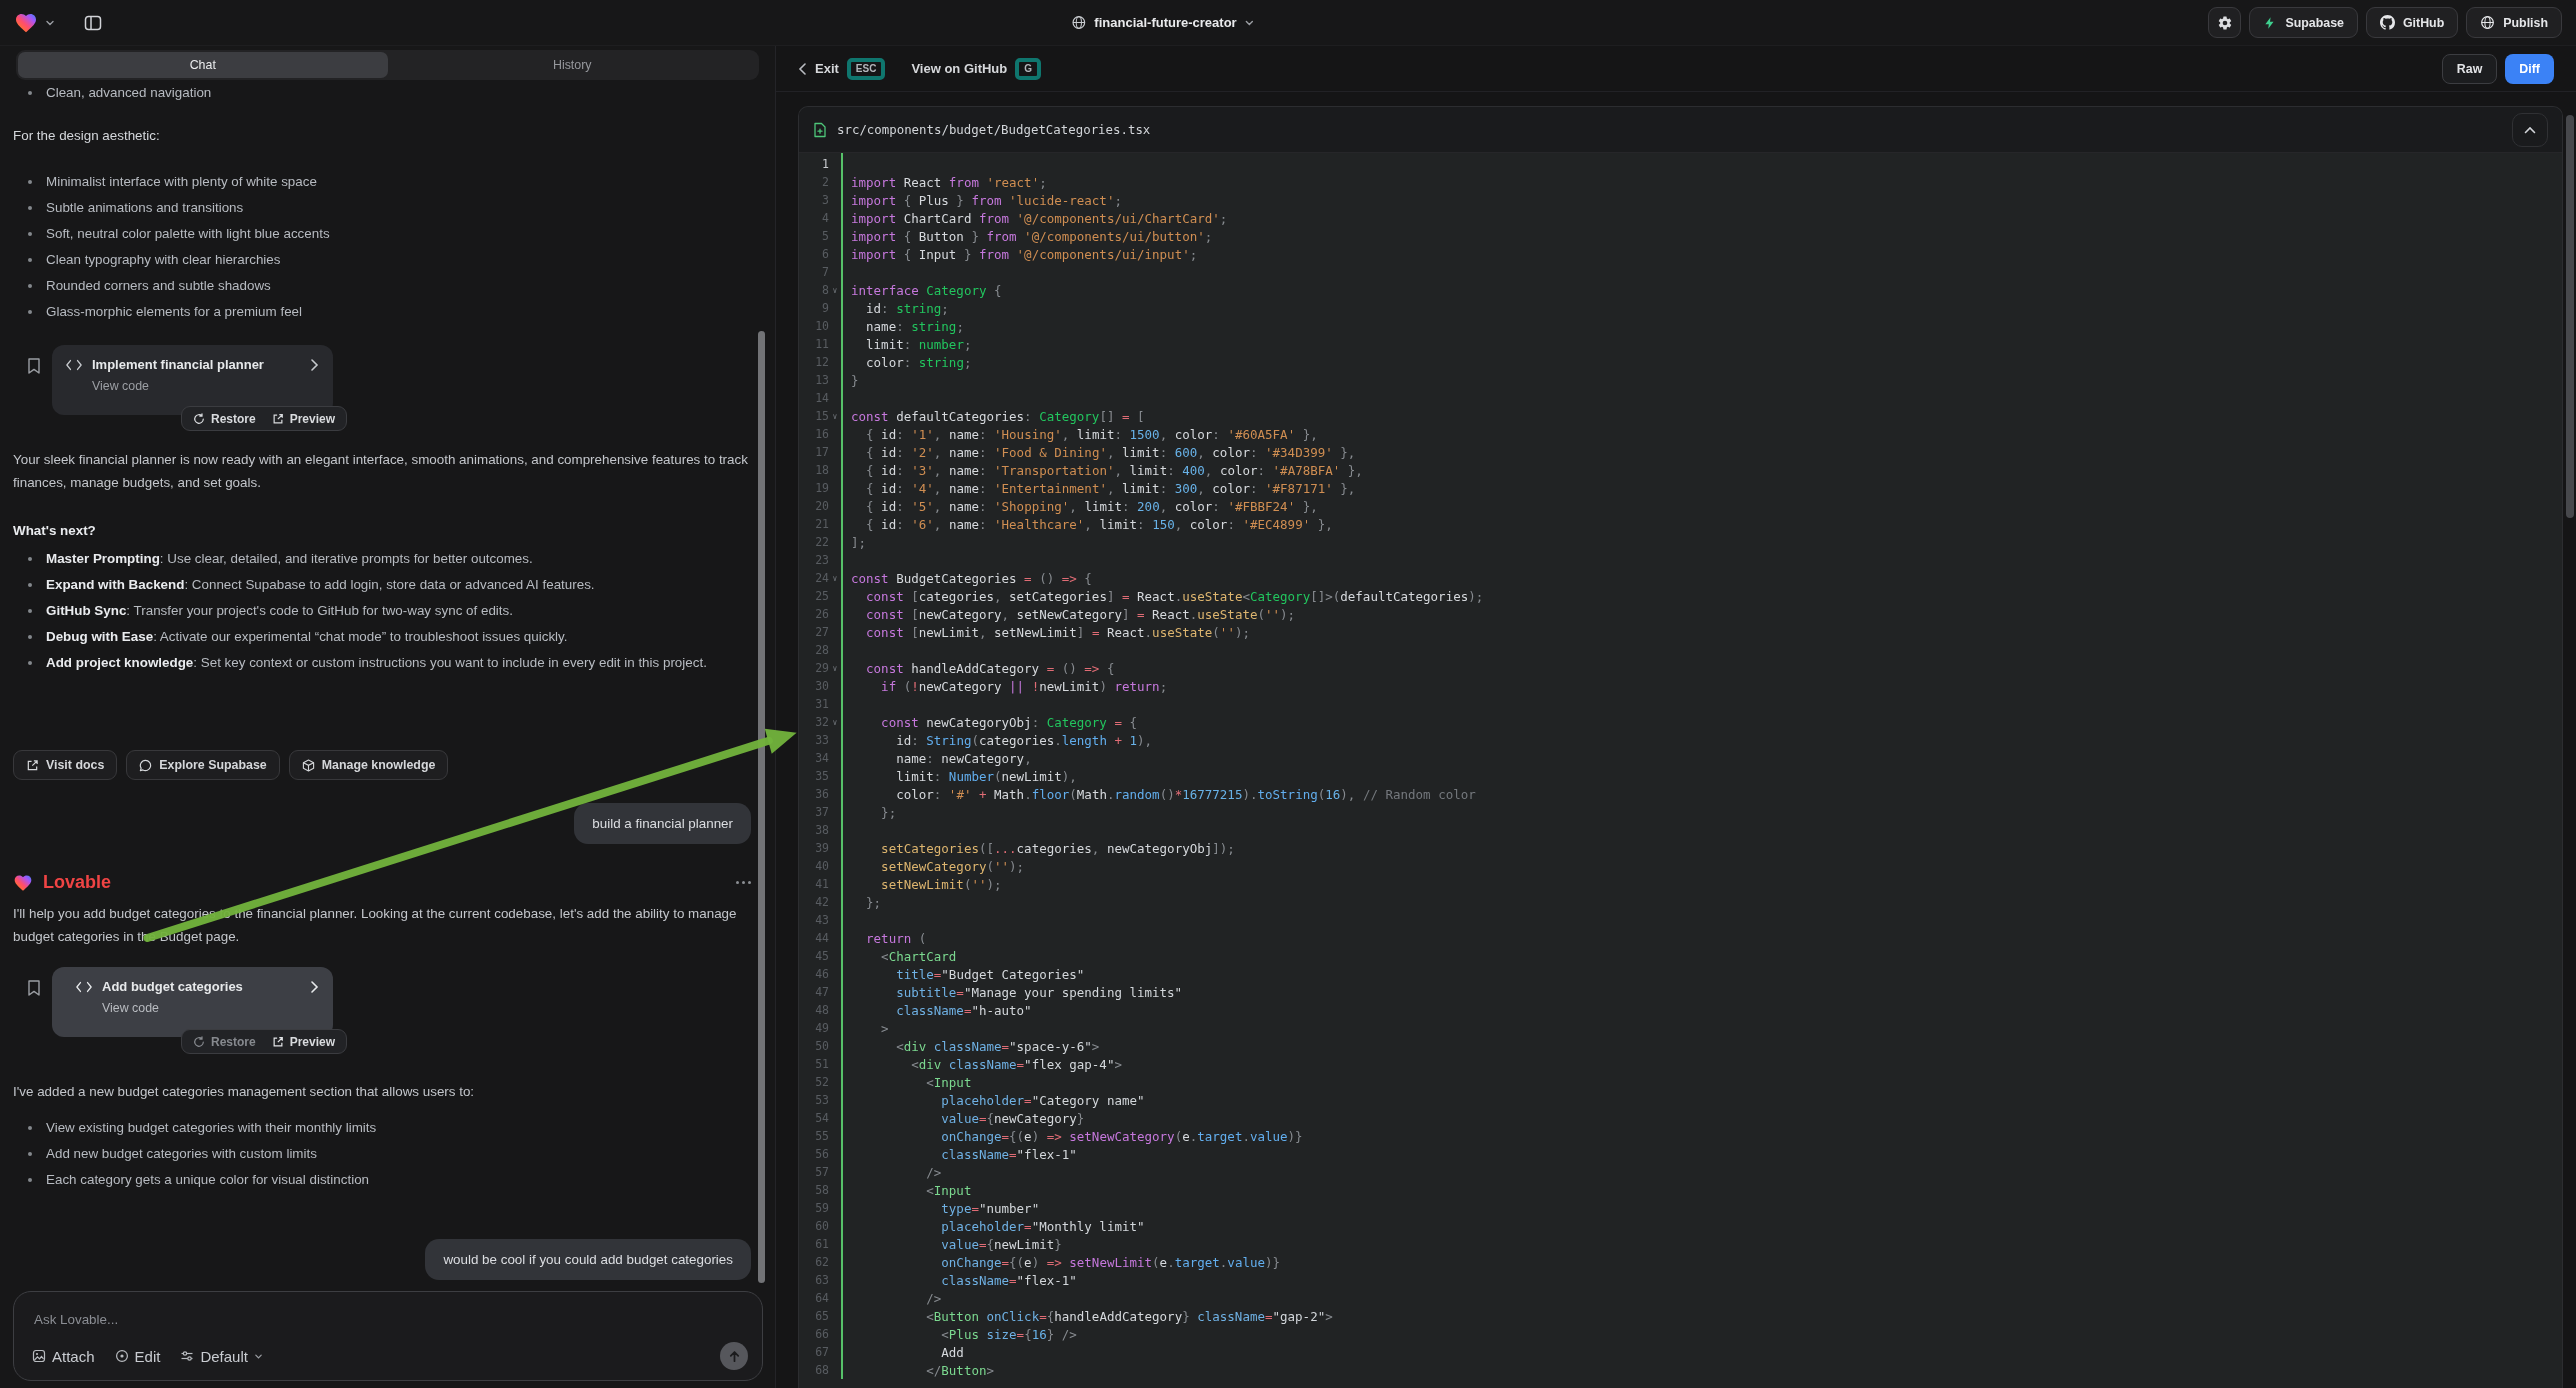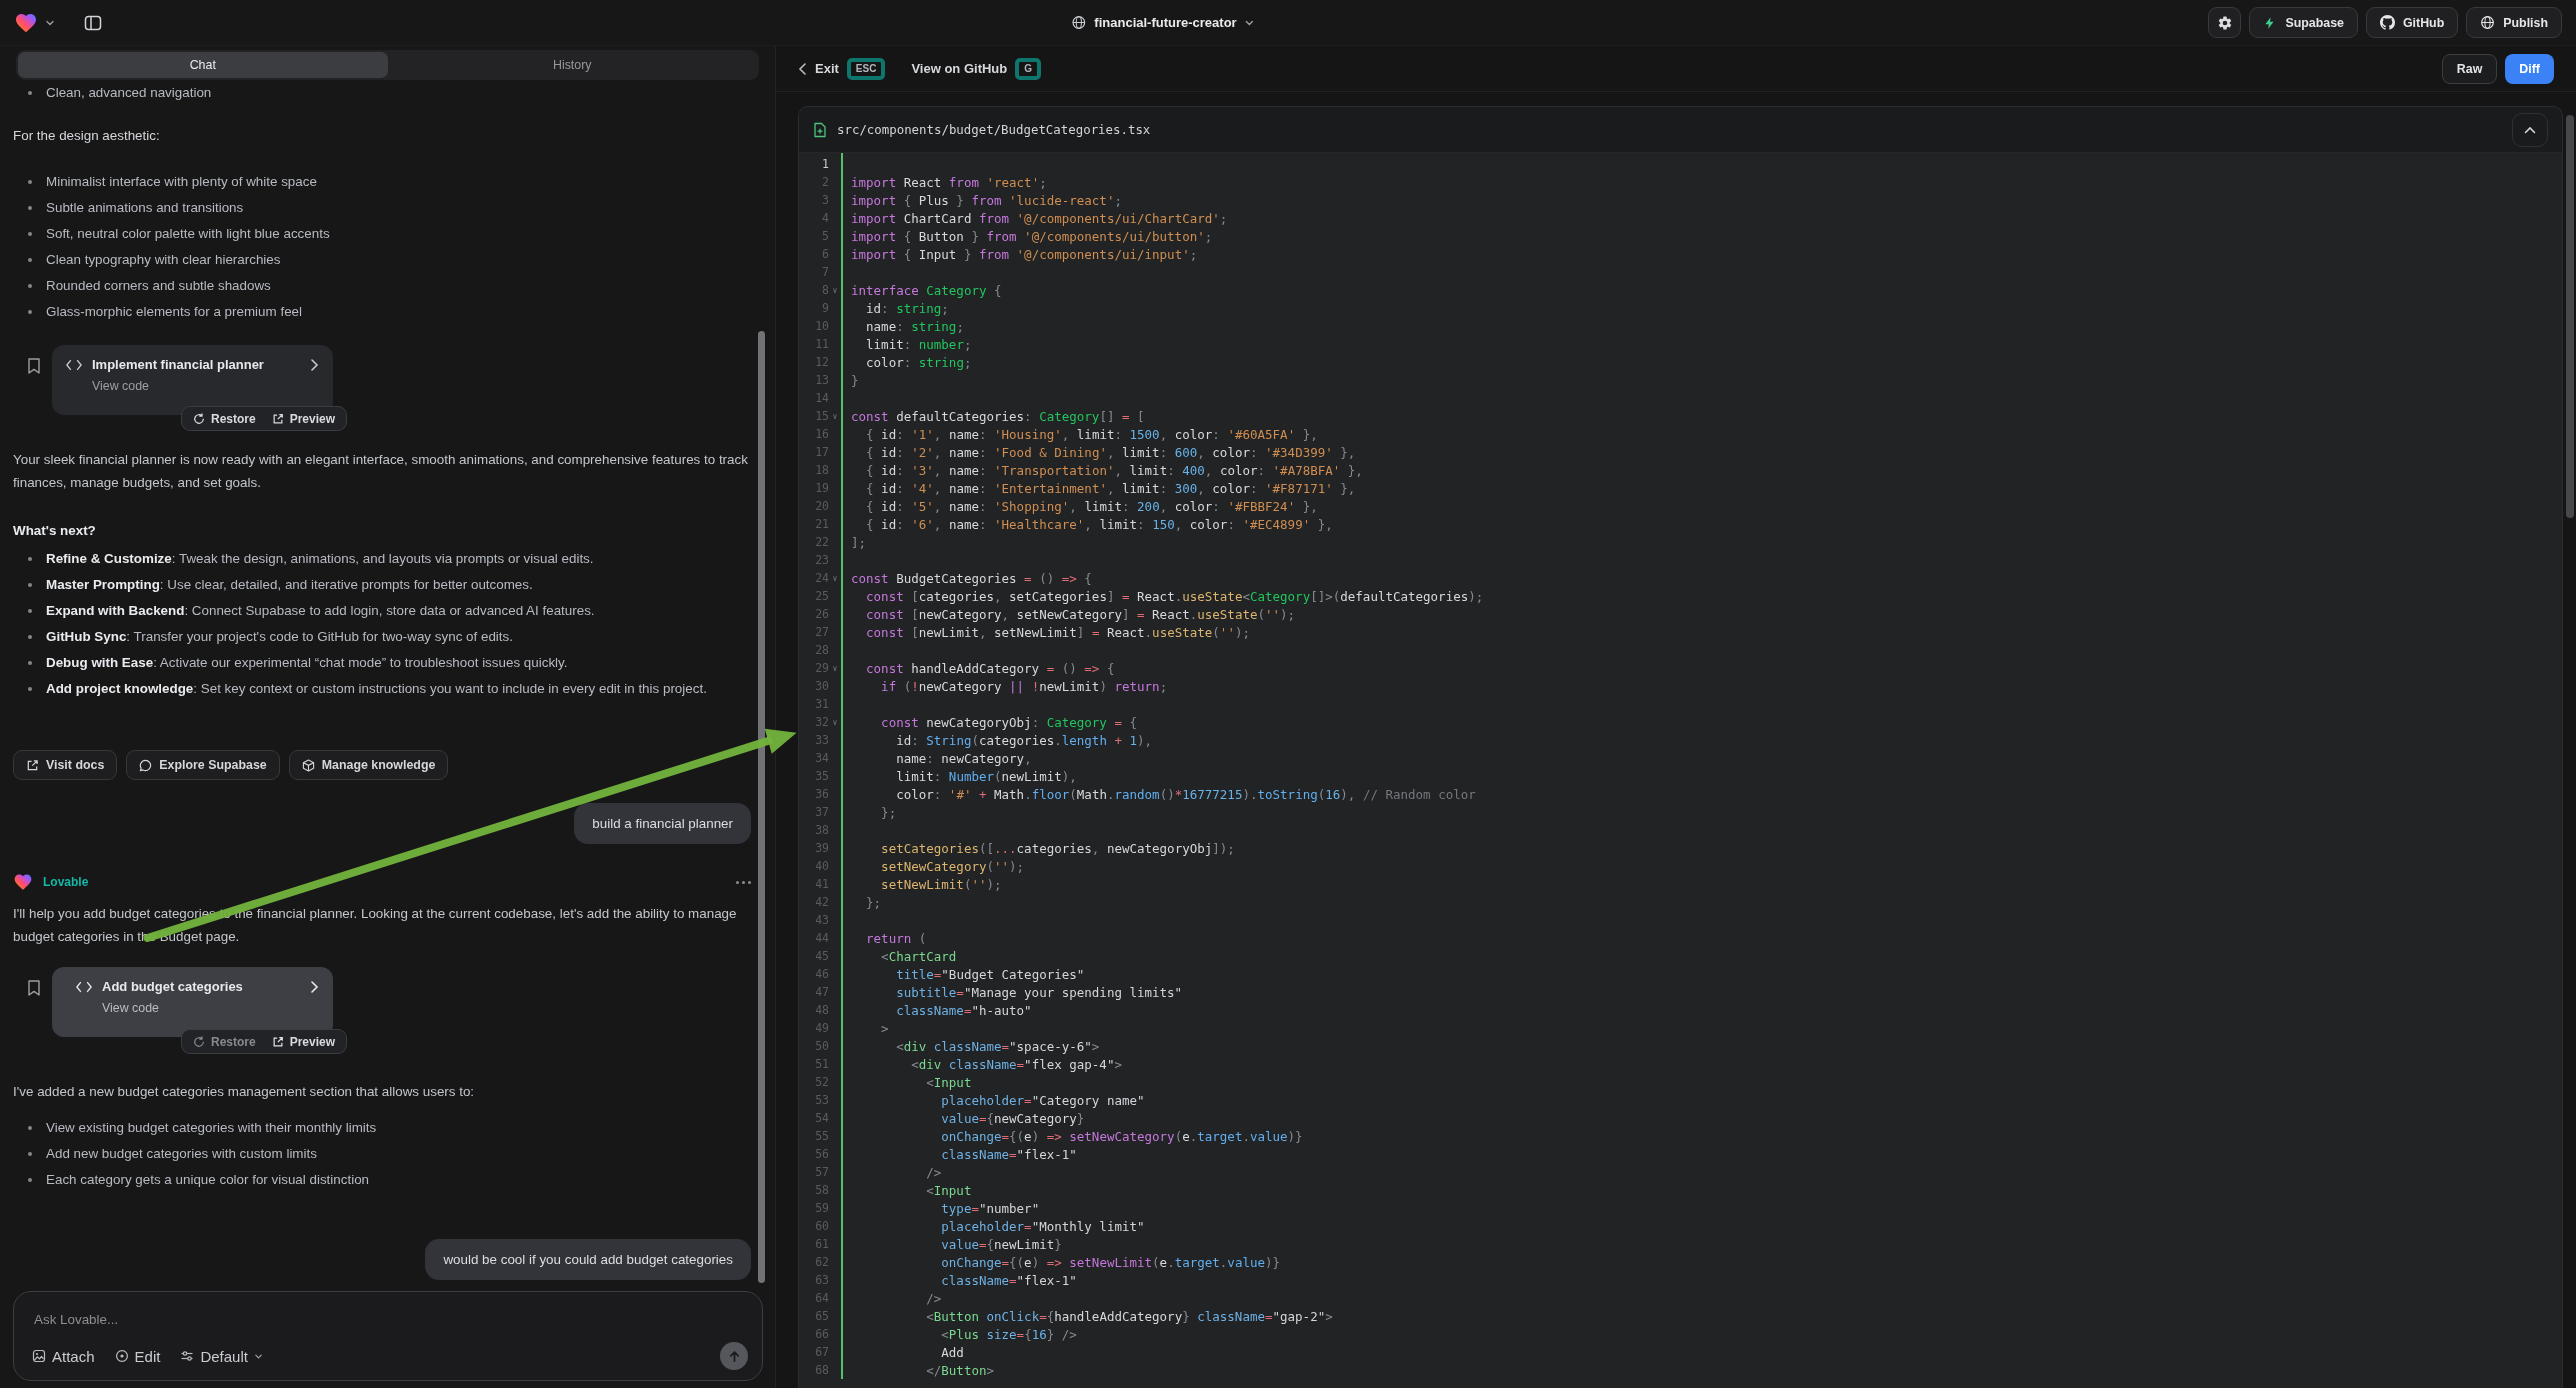--- a/index.html
+++ b/index.html
@@ -49,21 +49,21 @@
   .bm-icon { position:absolute; left:26px; }
 
   .actions { position:absolute; left:13px; display:flex; gap:9px; }
   .action-btn { display:flex; align-items:center; gap:7px; height:30px; padding:0 12px; background:#1e1e20;
     border:1px solid #38383b; border-radius:9px; color:#d5d7da; font-size:12.4px; font-weight:600; }
 
   .bubble { position:absolute; right:24px; max-width:558px; background:#323439; border-radius:14px;
     padding:13px 18px; font-size:13.4px; color:#dcdee2; }
 
   .lov-row { position:absolute; left:13px; right:24px; display:flex; align-items:center; gap:10px; }
-  .lov-name { font-size:12px; font-weight:600; color:#14b8a6; flex:1; }
+  .lov-name { font-size:18px; font-weight:600; color:#ef4444; flex:1; }
   .dots { display:flex; gap:3px; }
   .dots i { width:3px; height:3px; border-radius:50%; background:#8b8e93; }
 
   .composer { position:absolute; left:13px; top:1245px; width:750px; height:90px; background:#1b1b1d;
     border:1px solid #3d3e42; border-radius:18px; }
   .composer-input { position:absolute; left:20px; top:20px; font-size:13.4px; color:#8b8e94; }
   .composer-row { position:absolute; left:18px; right:14px; bottom:10px; display:flex; align-items:center; gap:20px; }
   .comp-item { display:flex; align-items:center; gap:6px; font-size:15px; color:#c9ccd1; }
   .send-btn { margin-left:auto; width:28px; height:28px; border-radius:50%; background:#56575c;
     display:flex; align-items:center; justify-content:center; color:#1a1a1c; font-size:15px; font-weight:700; }
@@ -229,21 +229,20 @@
           <path d="M6 2.5H2.5v9h9V8" stroke="#d9dbde" stroke-width="1.4" fill="none"></path>
           <path d="M8.5 2h3.5v3.5M11.7 2.3L6.8 7.2" stroke="#d9dbde" stroke-width="1.4" fill="none"></path>
         </svg>
       <span>Preview</span>
     </span>
   </div>
 
   <div class="chat-p" style="position:absolute; left:13px; top:402px; width:739px;">Your sleek financial planner is now ready with an elegant interface, smooth animations, and comprehensive features to track finances, manage budgets, and set goals.</div>
   <div class="chat-h bold" style="position:absolute; left:13px; top:477px;">What's next?</div>
   <ul class="cbullets" id="next-list" style="position:absolute; left:13px; top:500px; width:742px;">
-      <li class="cbullet"><b>Refine &amp; Customize</b>: Tweak the design, animations, and layouts via prompts or visual edits.</li>
       <li class="cbullet"><b>Master Prompting</b>: Use clear, detailed, and iterative prompts for better outcomes.</li>
       <li class="cbullet"><b>Expand with Backend</b>: Connect Supabase to add login, store data or advanced AI features.</li>
       <li class="cbullet"><b>GitHub Sync</b>: Transfer your project's code to GitHub for two-way sync of edits.</li>
       <li class="cbullet"><b>Debug with Ease</b>: Activate our experimental “chat mode” to troubleshoot issues quickly.</li>
       <li class="cbullet"><b>Add project knowledge</b>: Set key context or custom instructions you want to include in every edit in this project.</li>
     </ul>
 
   <div class="actions" style="top:704px;">
     <span class="action-btn">
       <svg width="13" height="13" viewBox="0 0 14 14">

